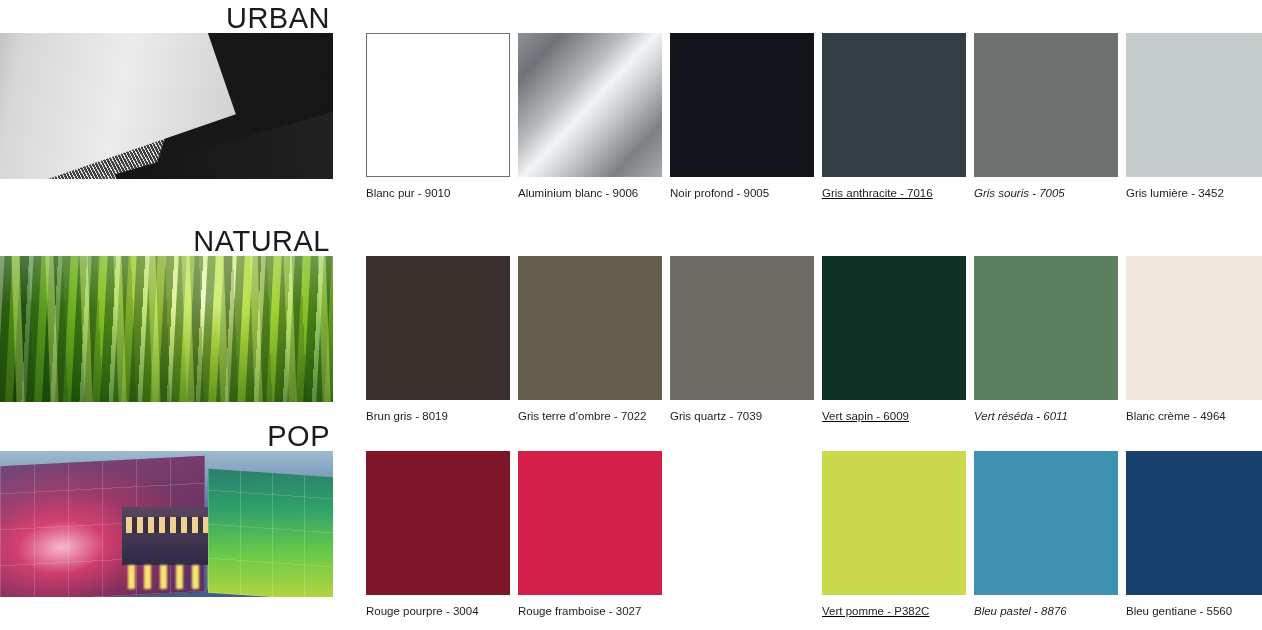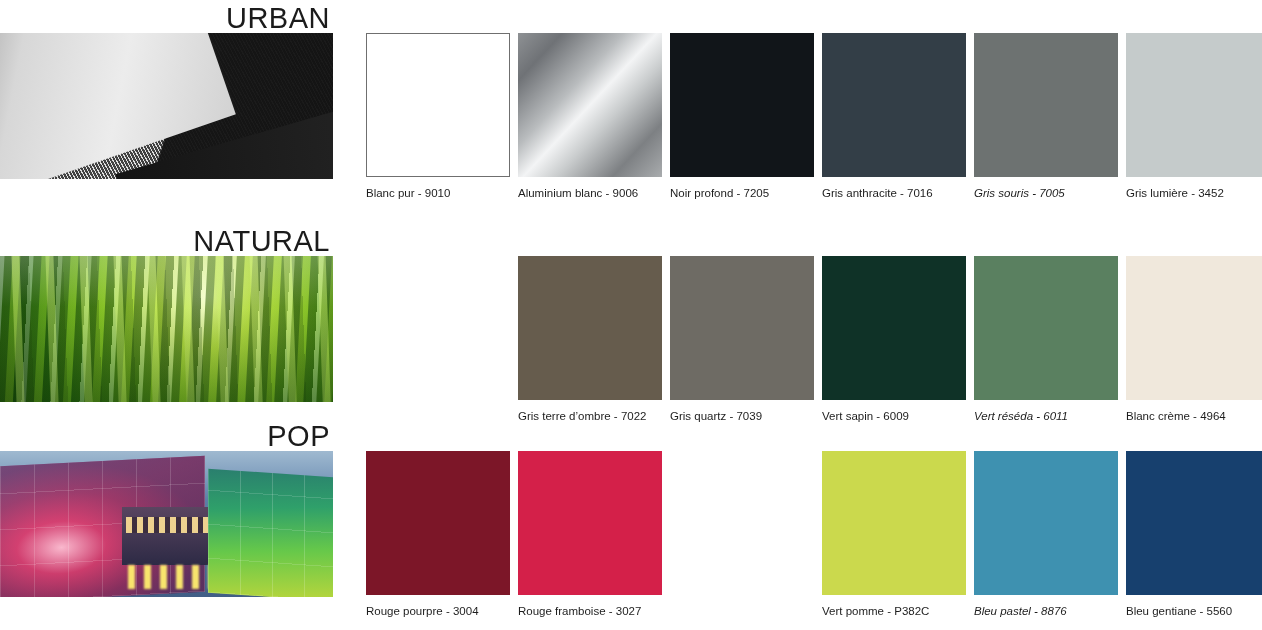--- a/index.html
+++ b/index.html
@@ -197,21 +197,21 @@
   }
 
   .swatch-cell {
     position: absolute;
     top: 33px;
     width: 144px;
   }
   .swatch-cell.c0 { left: 0px; }
   .swatch-cell.c1 { left: 152px; }
   .swatch-cell.c2 { left: 304px; }
-  .swatch-cell.c3 { left: 456px; }
+  .swatch-cell.c3 { left: 456px; text-decoration: underline; }
   .swatch-cell.c4 { left: 608px; font-style: italic; }
   .swatch-cell.c5 { left: 760px; }
 
   .swatch-chip {
     width: 144px;
     height: 144px;
     box-sizing: border-box;
   }
   .swatch-chip.bordered {
     border: 1px solid #6f6f6f;
@@ -244,21 +244,21 @@
         <div class="swatch-label">Blanc pur - 9010</div>
       </div>
 
       <div class="swatch-cell c1">
         <div class="swatch-chip" style="background:linear-gradient(133deg,#8e9194 0%,#6f7276 16%,#b9bcbe 38%,#f3f4f5 50%,#c9cccd 62%,#7d8083 82%,#a9acae 100%);"></div>
         <div class="swatch-label">Aluminium blanc - 9006</div>
       </div>
 
       <div class="swatch-cell c2">
         <div class="swatch-chip" style="background:#111519;"></div>
-        <div class="swatch-label">Noir profond - 7205</div>
+        <div class="swatch-label">Noir profond - 9005</div>
       </div>
 
       <div class="swatch-cell c3">
         <div class="swatch-chip" style="background:#333E47;"></div>
         <div class="swatch-label">Gris anthracite - 7016</div>
       </div>
 
       <div class="swatch-cell c4">
         <div class="swatch-chip" style="background:#6D7271;"></div>
         <div class="swatch-label">Gris souris - 7005</div>
@@ -272,20 +272,24 @@
     </div>
   </div>
 
   <div class="palette-row row-natural">
     <div class="left-col">
       <div class="section-title">NATURAL</div>
       <div class="photo photo-natural"></div>
     </div>
     <div class="swatch-strip">
 
+      <div class="swatch-cell c0">
+        <div class="swatch-chip" style="background:#3C302E;"></div>
+        <div class="swatch-label">Brun gris - 8019</div>
+      </div>
 
       <div class="swatch-cell c1">
         <div class="swatch-chip" style="background:#665C4D;"></div>
         <div class="swatch-label">Gris terre d’ombre - 7022</div>
       </div>
 
       <div class="swatch-cell c2">
         <div class="swatch-chip" style="background:#6E6B64;"></div>
         <div class="swatch-label">Gris quartz - 7039</div>
       </div>

